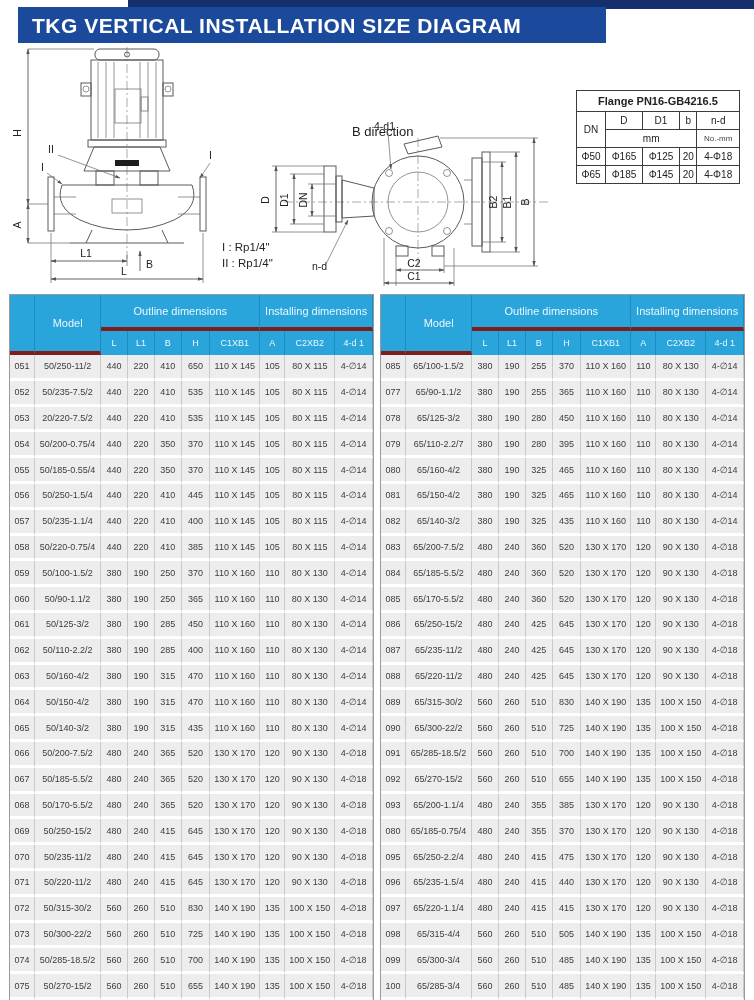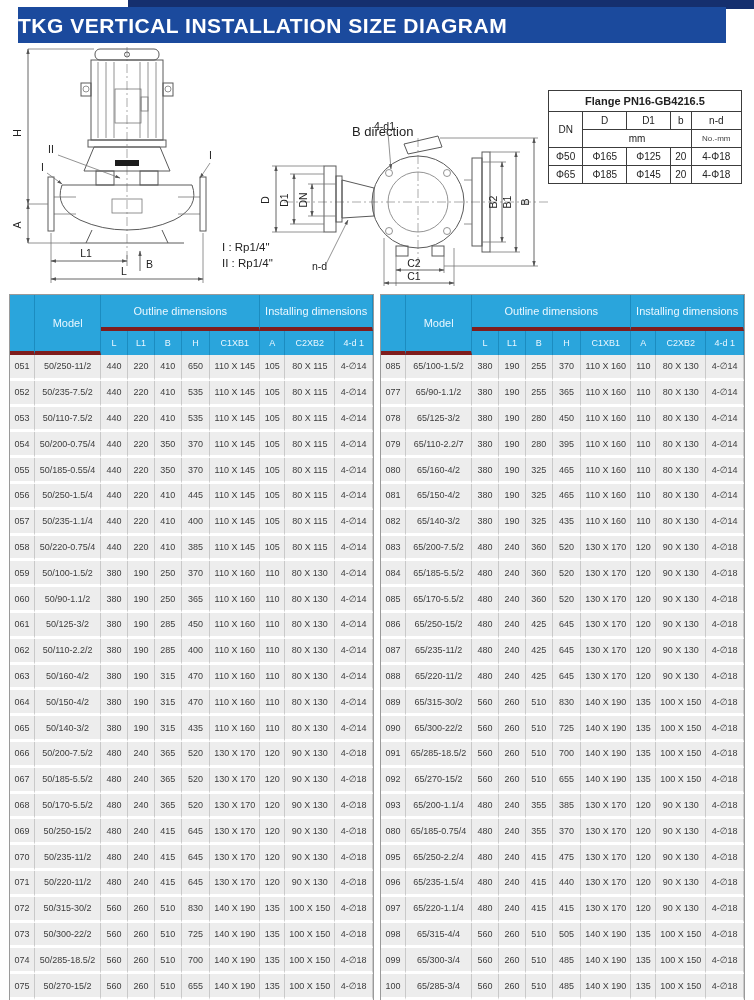--- a/index.html
+++ b/index.html
@@ -1,36 +1,36 @@
 <!DOCTYPE html>
 <html><head>
 <meta charset="utf-8">
 <style>
   html,body{margin:0;padding:0;background:#fff;}
   .page{position:relative;width:754px;height:1000px;background:#fff;
         font-family:"Liberation Sans",sans-serif;overflow:hidden;}
 
   
   .top-stripe{position:absolute;left:128px;top:0;width:626px;height:9px;background:#152f6e;}
-  .title-bar{position:absolute;left:18px;top:7px;width:708px;height:36px;background:#1b4a9d;
-             color:#fff;font-weight:bold;font-size:21px;line-height:37px;
+  .title-bar{position:absolute;left:18px;top:7px;width:588px;height:36px;background:#1b4a9d;
+             color:#fff;font-weight:bold;font-size:21px;line-height:37px;padding-left:14px;
              box-sizing:border-box;letter-spacing:.5px;}
 
   
   .drawing{position:absolute;}
   .b-dir-label{position:absolute;left:352px;top:124px;font-size:13px;color:#222;}
   .port-notes{position:absolute;left:222px;top:239px;font-size:11.5px;color:#222;line-height:16px;}
   svg .ln{stroke:#5a5a5a;stroke-width:1;fill:none;}
   svg .thin{stroke:#777;stroke-width:.8;fill:none;}
   svg .dim{stroke:#555;stroke-width:.9;fill:none;}
   svg .cl{stroke:#888;stroke-width:.7;fill:none;stroke-dasharray:9 3 2 3;}
   svg text{font-family:"Liberation Sans",sans-serif;font-size:10.5px;fill:#222;}
 
   
-  .flange{position:absolute;left:548px;top:90px;width:194px;border-collapse:collapse;
+  .flange{position:absolute;left:576px;top:90px;width:164px;border-collapse:collapse;
           font-size:10px;color:#222;background:#fff;}
   .flange td{border:1px solid #3c3c3c;text-align:center;height:17px;padding:0;}
   .flange .ft-title{font-size:11px;font-weight:bold;height:20px;border-bottom:1px solid #3c3c3c;}
   .flange .small{font-size:8px;color:#444;}
 
   
   .tables{position:absolute;left:10px;top:295px;width:734px;display:flex;gap:8px;}
   .dim-table{width:50%;border-collapse:separate;border-spacing:0;table-layout:fixed;
              outline:1px solid #9a9a9a;}
   .dim-table th{background:#2aa5dc;color:#e9f7ff;font-weight:400;border-right:1px solid #1b8cc0;}
@@ -292,21 +292,21 @@
             <td>220</td>
             <td>410</td>
             <td>535</td>
             <td>110 X 145</td>
             <td>105</td>
             <td>80 X 115</td>
             <td>4-∅14</td>
           </tr>
           <tr>
             <td>053</td>
-            <td>50/110-7.5/2</td>
+            <td>20/220-7.5/2</td>
             <td>440</td>
             <td>220</td>
             <td>410</td>
             <td>535</td>
             <td>110 X 145</td>
             <td>105</td>
             <td>80 X 115</td>
             <td>4-∅14</td>
           </tr>
           <tr>

